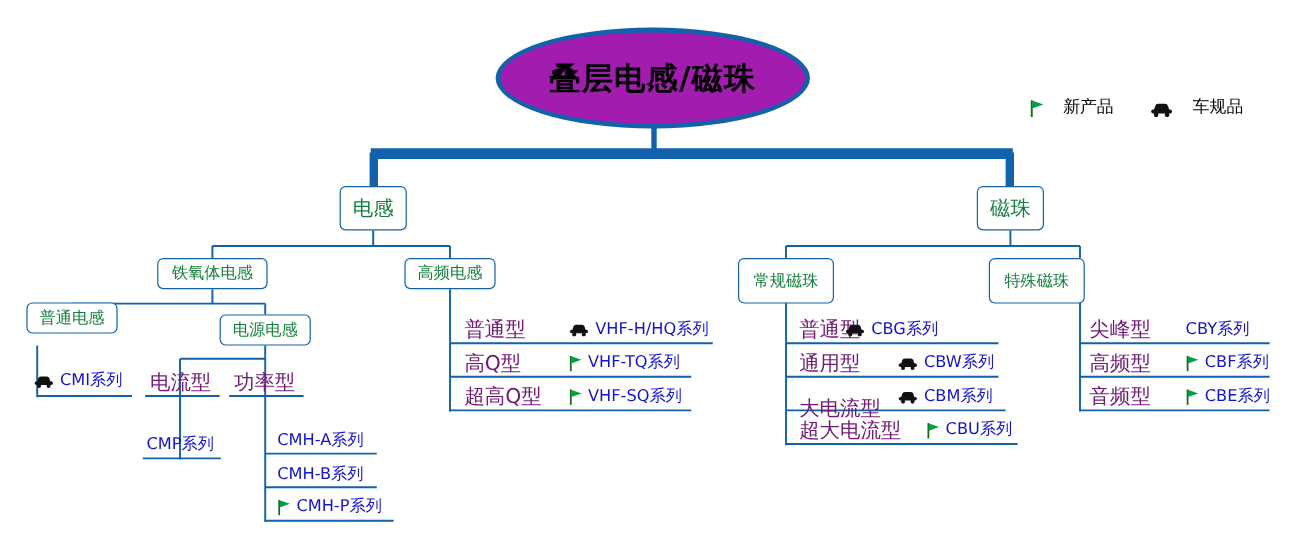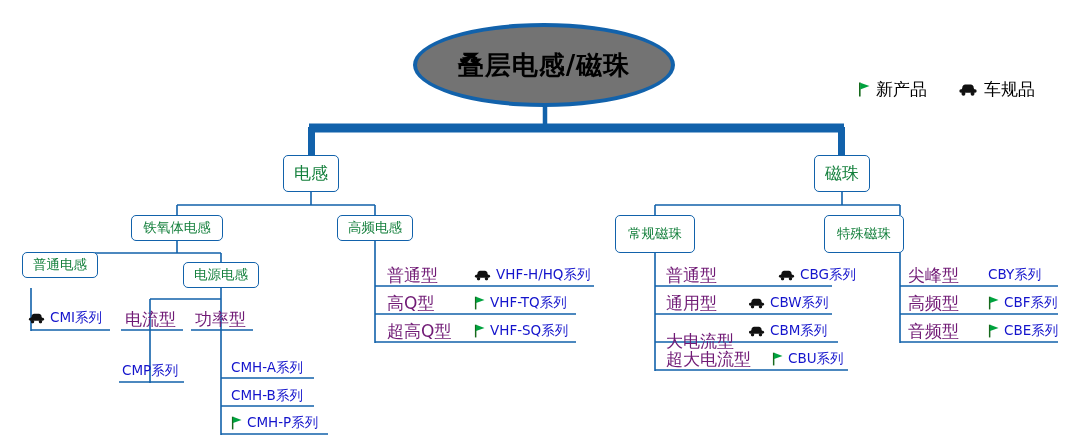--- a/index.html
+++ b/index.html
@@ -6,40 +6,40 @@
   html,body { background:#fff; }
   body { font-family:"DejaVu Sans","Liberation Sans",sans-serif; }
   .canvas {
     position:relative; width:1090px; height:447px; background:#fff; overflow:hidden;
   }
   .wires { position:absolute; left:0; top:0; width:1090px; height:447px; }
   .root-node {
     position:absolute; left:413px; top:23px; width:262px; height:84px;
     border:4px solid var(--line,#1262ab); border-radius:50%;
     display:flex; align-items:center; justify-content:center;
-    background:#737373; font-size:26px; font-weight:bold; color:#000; letter-spacing:1px;
+    background:#a21caf; font-size:26px; font-weight:bold; color:#000; letter-spacing:1px;
     white-space:nowrap; z-index:2;
   }
   .node-box {
     position:absolute; display:flex; align-items:center; justify-content:center;
     background:#fff; border:1.6px solid var(--line,#1262ab); border-radius:5px;
     font-size:13.5px; color:#15803d; white-space:nowrap; z-index:2;
   }
   .node-box.lv1 { font-size:17px; border-width:1.8px; }
   .tnode {
     position:absolute; font-size:17px; color:#701a75; white-space:nowrap;
     height:18px; line-height:18px; z-index:2;
   }
   .snode {
     position:absolute; font-size:13.5px; color:var(--series,#1414cc); white-space:nowrap;
     height:19px; line-height:19px; display:flex; align-items:center; gap:5px; z-index:2;
   }
   .legend-item {
-    position:absolute; display:flex; align-items:center; gap:6px;
-    font-size:17px; color:#000; height:18px; line-height:18px; z-index:2;
+    position:absolute; display:flex; align-items:flex-end; gap:16px;
+    font-size:14px; color:#000; height:18px; line-height:18px; z-index:2;
   }
   .ic { flex:0 0 auto; display:block; }
   .ic-car { color:var(--car,#111111); }
   .ic-flag { color:var(--flag,#00a23e); }
 </style>
 </head>
 <body>
 
 <div class="canvas">
 
@@ -166,21 +166,21 @@
         <use href="#ic-flag" xlink:href="#ic-flag"></use>
       </svg>
     <span>VHF-SQ系列</span>
   </div>
 
   <div class="tnode" style="left:666px;top:266px">普通型</div>
   <div class="tnode" style="left:666px;top:294px">通用型</div>
   <div class="tnode" style="left:666px;top:332px">大电流型</div>
   <div class="tnode" style="left:666px;top:350px">超大电流型</div>
 
-  <div class="snode" style="left:778px;top:265px">
+  <div class="snode" style="left:704px;top:265px">
     <svg class="ic ic-car" width="17" height="12" viewBox="0 0 18 12">
         <use href="#ic-car" xlink:href="#ic-car"></use>
       </svg>
     <span>CBG系列</span>
   </div>
   <div class="snode" style="left:748px;top:293px">
     <svg class="ic ic-car" width="17" height="12" viewBox="0 0 18 12">
         <use href="#ic-car" xlink:href="#ic-car"></use>
       </svg>
     <span>CBW系列</span>

